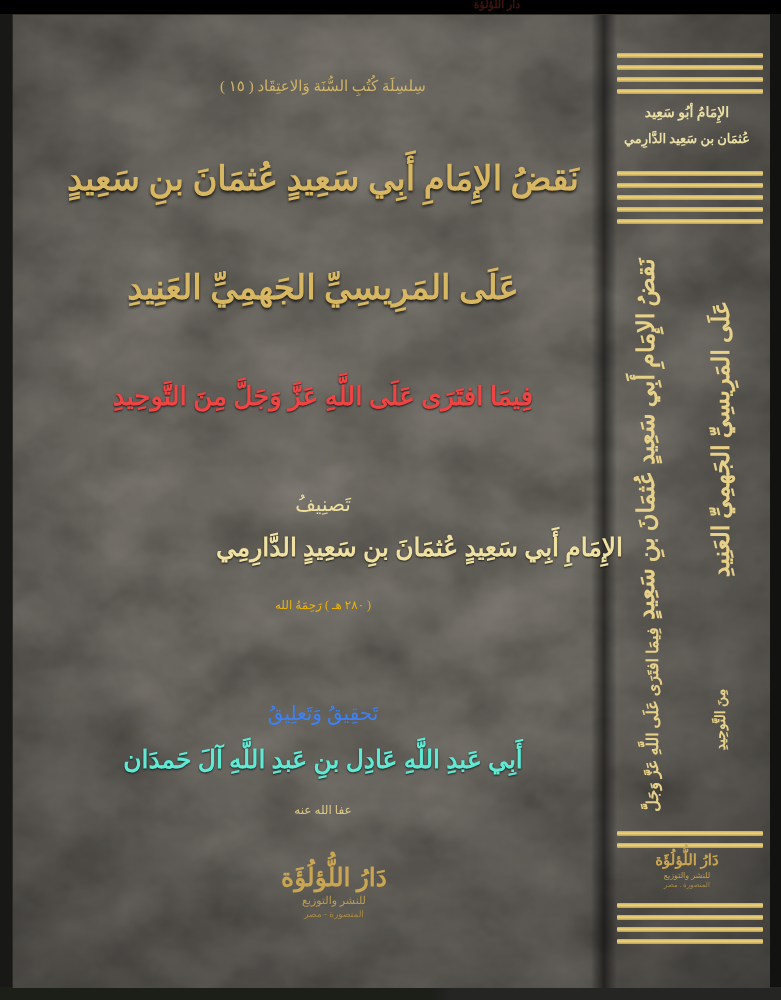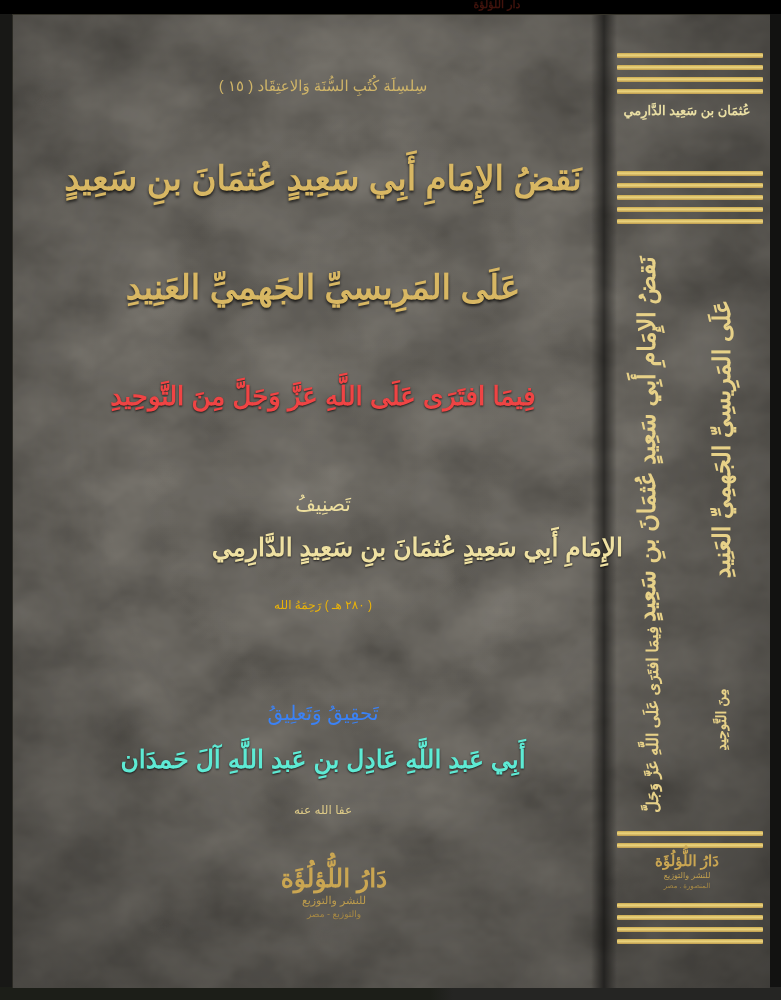--- a/index.html
+++ b/index.html
@@ -1,17 +1,17 @@
 <!DOCTYPE html>
 <html lang="ar"><head>
 <meta charset="utf-8">
 <style>
   html,body{margin:0;padding:0;background:#0d0d0c;}
   #screen{position:relative;width:781px;height:1000px;overflow:hidden;
-          background:#141413;font-family:Liberation Sans, sans-serif;}
+          background:#141413;font-family:Liberation Serif, serif;}
   
   .top-strip{position:absolute;left:0;top:0;width:781px;height:14px;background:#000;}
   .top-strip .ghost-logo{position:absolute;left:452px;top:-2px;width:90px;text-align:center;
           color:#41130c;font-size:11px;font-weight:bold;}
   .bottom-strip{position:absolute;left:0;top:987px;width:781px;height:13px;
           background:linear-gradient(90deg,#1c1e18 0,#1c1e18 55%,#252523 58%,#252523 100%);}
   .right-strip{position:absolute;top:0;left:770px;width:11px;height:1000px;background:#121211;}
   .left-strip{position:absolute;top:0;left:0;width:12px;height:1000px;background:#181816;}
 
   
@@ -99,31 +99,32 @@
     <div class="c-text tasnif">تَصنِيفُ</div>
     <div class="c-text author">الإِمَامِ أَبِي سَعِيدٍ عُثمَانَ بنِ سَعِيدٍ الدَّارِمِي</div>
     <div class="c-text death">( ٢٨٠ هـ ) رَحِمَهُ الله</div>
     <div class="c-text tahqiq">تَحقِيقُ وَتَعلِيقُ</div>
     <div class="c-text editor">أَبِي عَبدِ اللَّهِ عَادِل بنِ عَبدِ اللَّهِ آلَ حَمدَان</div>
     <div class="c-text afa">عفا الله عنه</div>
 
     <div class="cover-logo">
       <div class="pub-name">دَارُ اللُّؤلُؤَة</div>
       <div class="pub-tag">للنشر والتوزيع</div>
-      <div class="pub-loc">والتوزيع - مصر</div>
+      <div class="pub-loc">المنصورة - مصر</div>
     </div>
 
     <div class="bars bars-top">
       <div class="bar"></div>
       <div class="bar"></div>
       <div class="bar"></div>
       <div class="bar"></div>
     </div>
 
     <div class="spine-author">
+      <div class="sa1">الإِمَامُ أبُو سَعِيد</div>
       <div class="sa2">عُثمَان بن سَعِيد الدَّارِمي</div>
     </div>
 
     <div class="bars bars-mid">
       <div class="bar"></div>
       <div class="bar"></div>
       <div class="bar"></div>
       <div class="bar"></div>
       <div class="bar"></div>
     </div>

